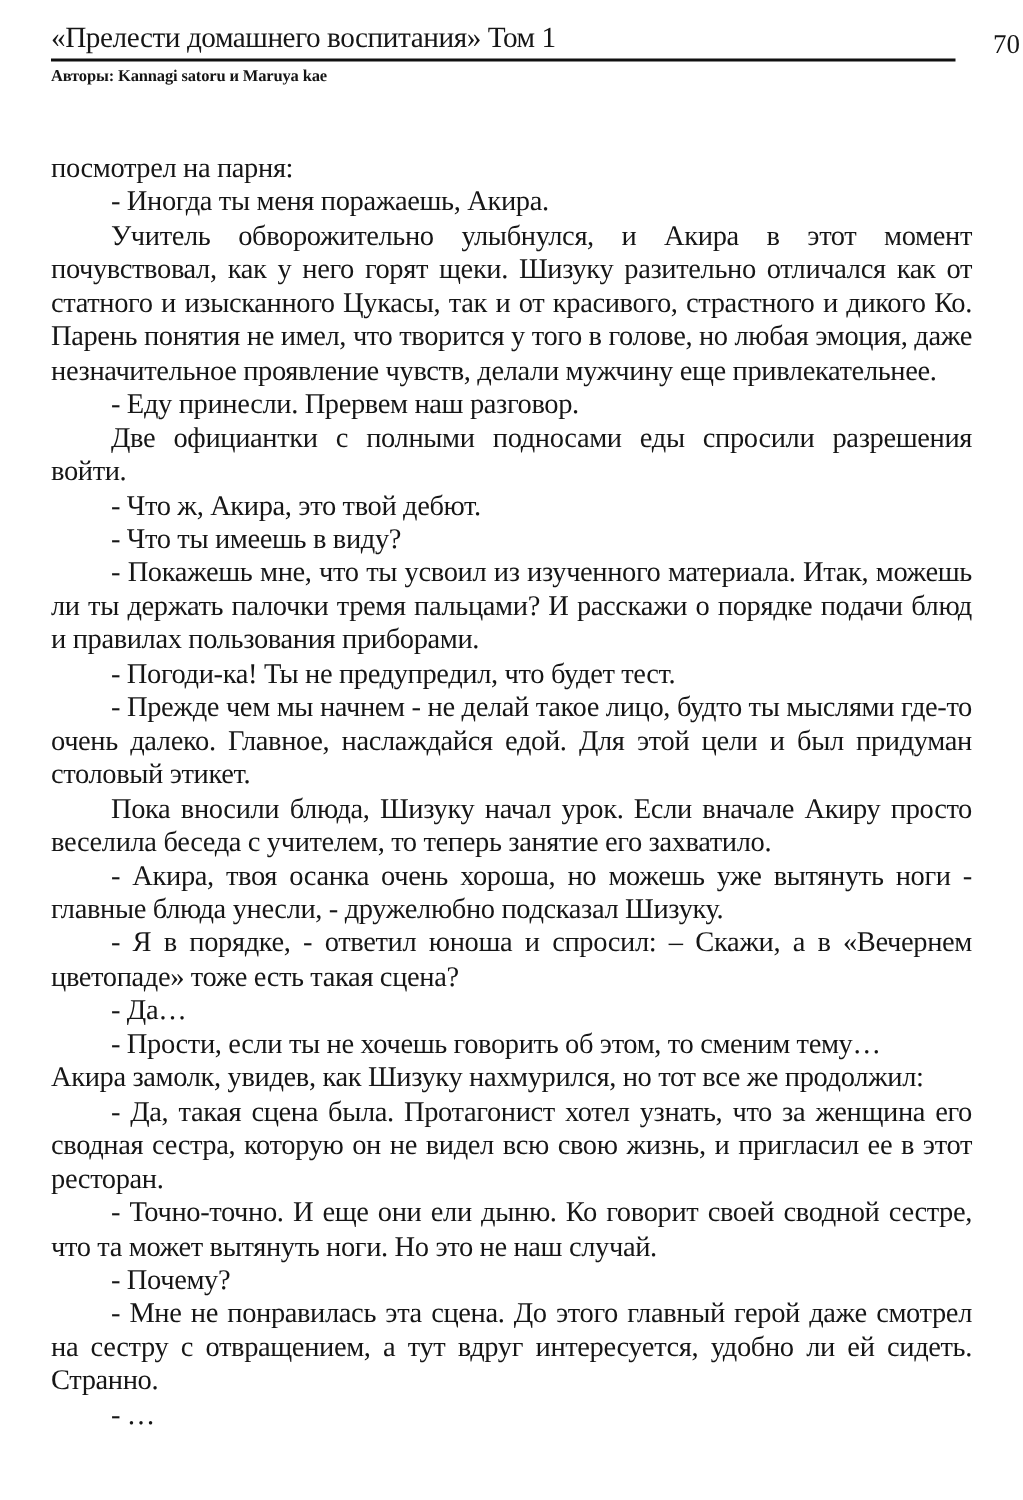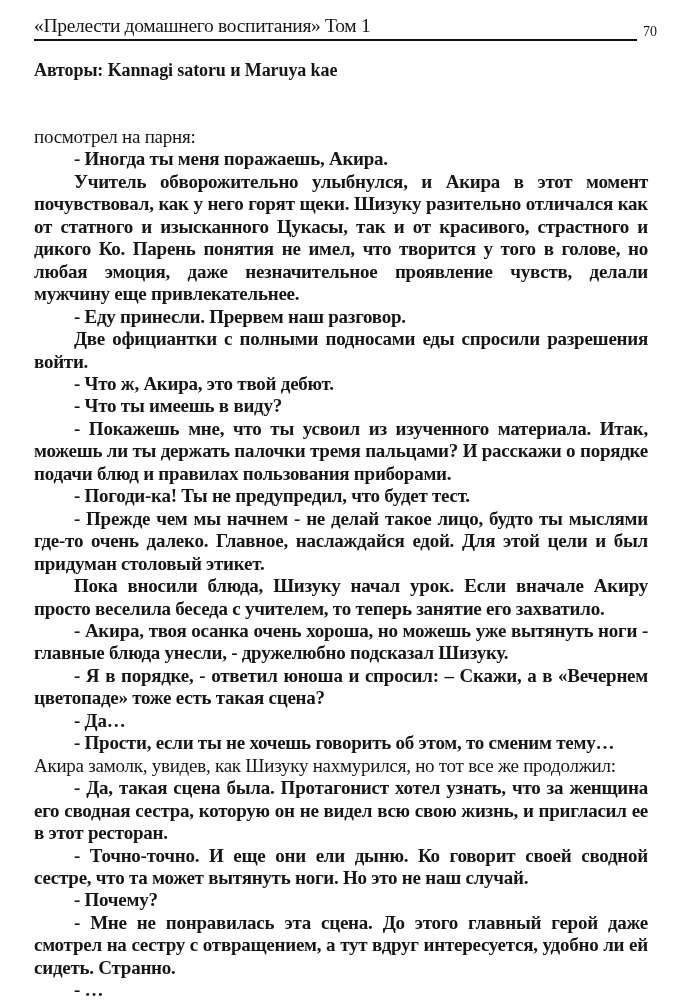--- a/index.html
+++ b/index.html
@@ -34,45 +34,45 @@
     white-space: nowrap;
     overflow: hidden;
   }
   .title-text {
     font-size: 19.5px;
     letter-spacing: -0.3px;
     font-weight: normal;
   }
   .page-num {
     width: 37px;
-    font-size: 14px;
+    text-align: right;
+    font-size: 18px;
     padding-bottom: 1px;
     padding-left: 6px;
   }
   .authors-line {
-    margin-top: 19px;
-    font-size: 18px;
+    margin-top: 4px;
+    font-size: 11px;
     font-weight: bold;
     letter-spacing: -0.1px;
   }
   
   .content {
     margin-top: 45px;
     font-size: 19px;
     line-height: 22.45px;
     letter-spacing: -0.25px;
     text-align: justify;
   }
   .para {
     margin: 0;
     padding: 0;
   }
   .para.indent {
     text-indent: 40px;
-    font-weight: bold;
   }
   .para.flush {
     text-indent: 0;
   }
 </style>
 </head>
 <body>
 
 <div class="page">
 

